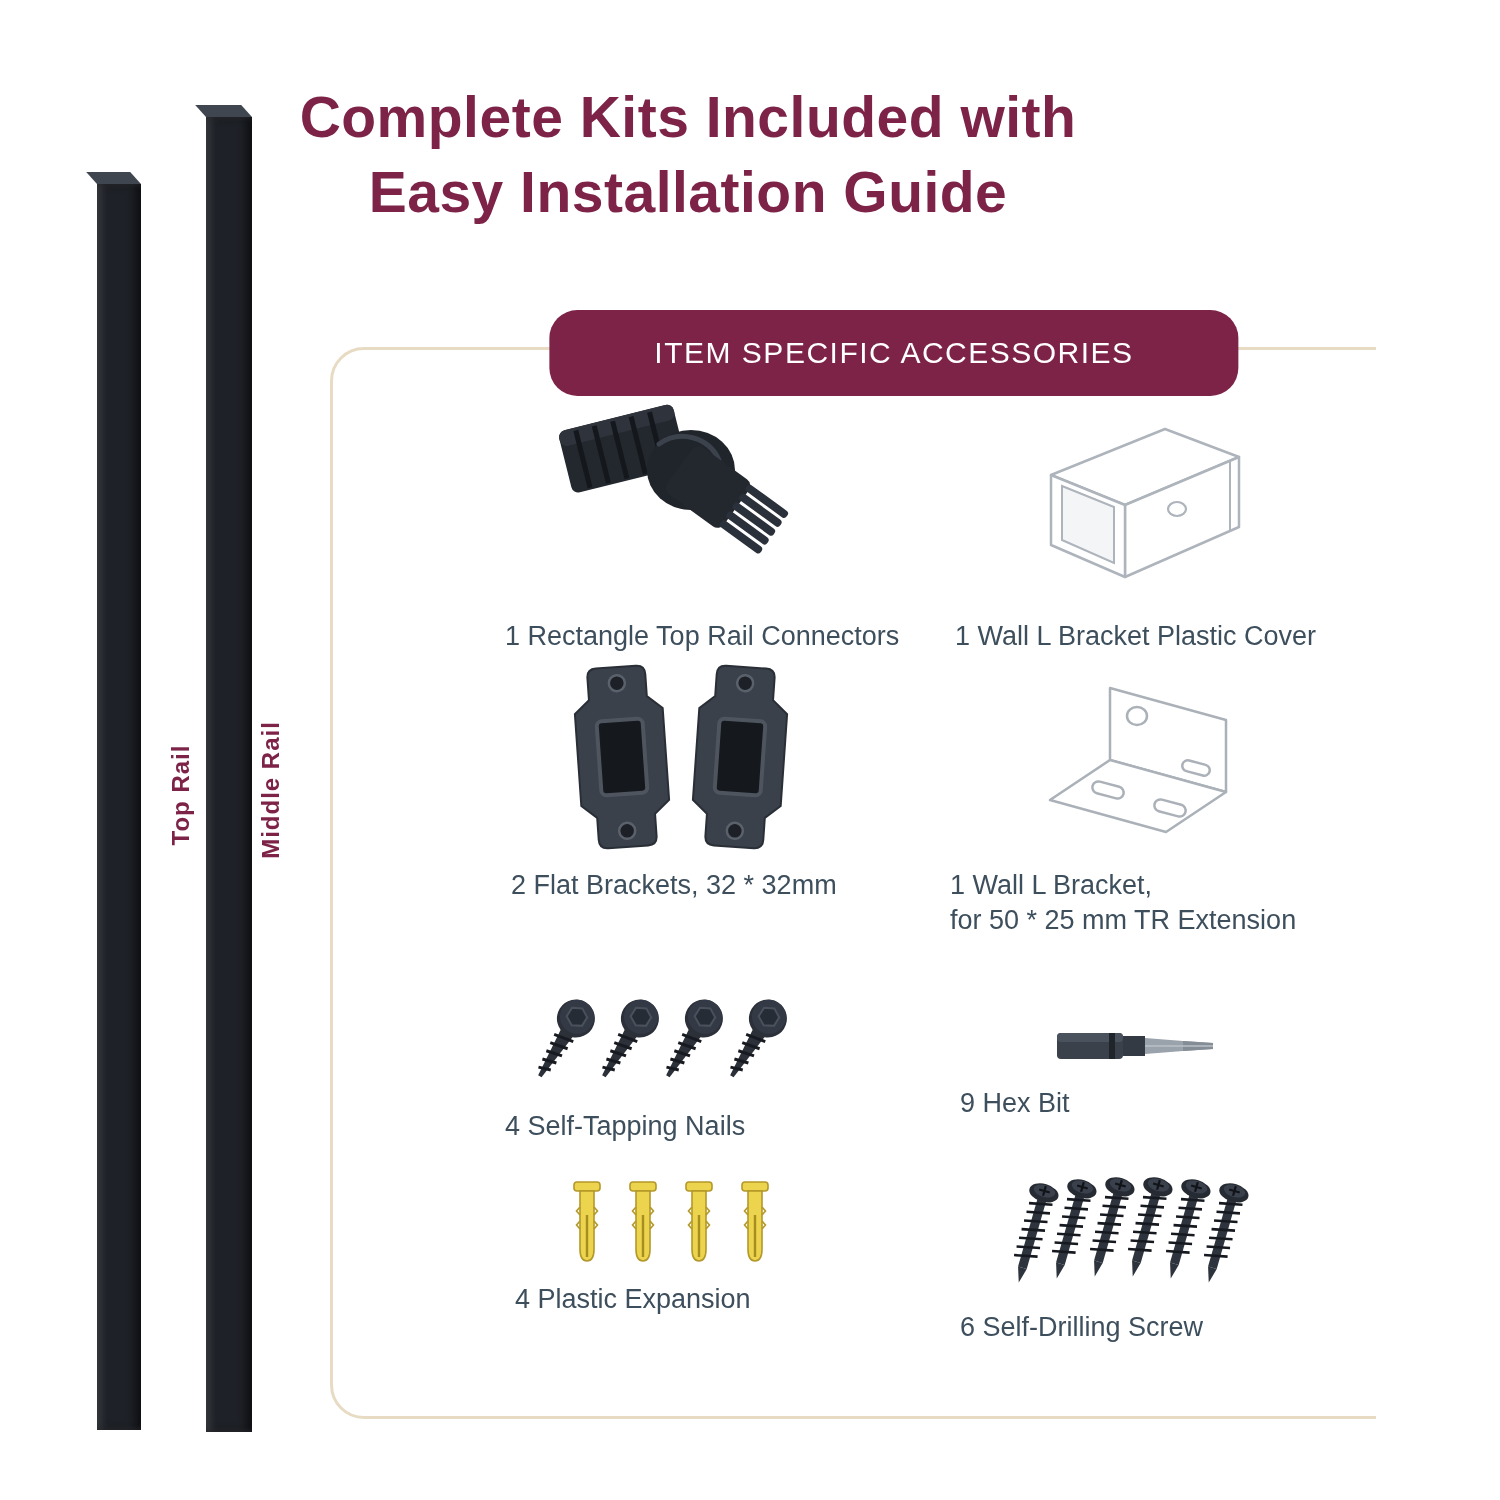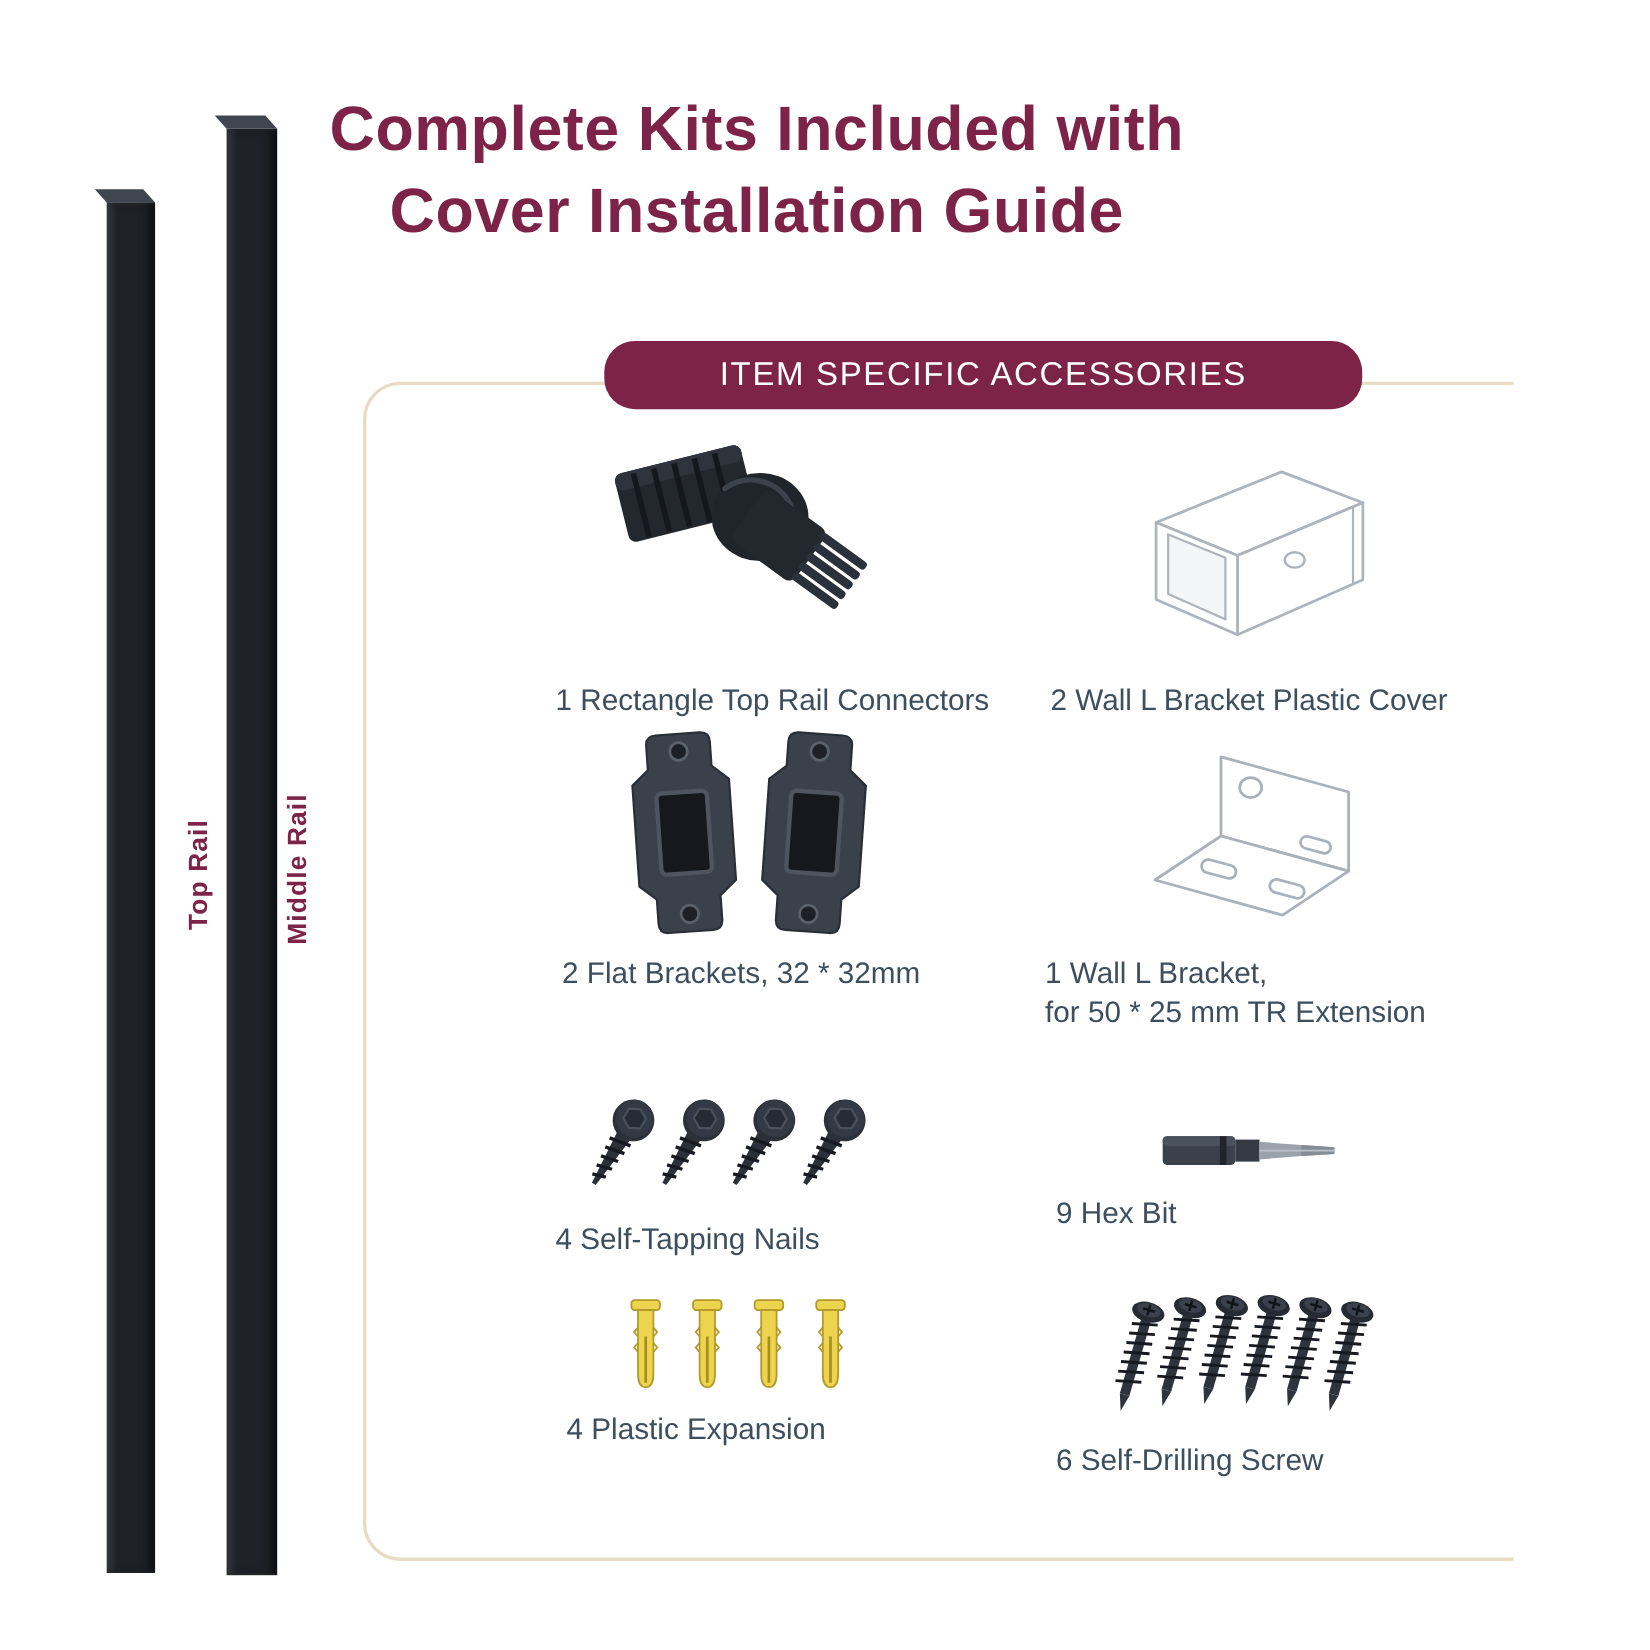--- a/index.html
+++ b/index.html
@@ -30,42 +30,42 @@
   .label-1{left:181px;top:795px;}
   .label-2{left:271px;top:790px;}
   
   .panel{
     position:absolute;left:330px;top:347px;width:1128px;height:1066px;
     border:3px solid #e8dbc3;border-radius:34px;background:#ffffff;
   }
   .pill{
     position:absolute;left:894px;top:310px;transform:translateX(-50%);
     background:#7d2348;color:#ffffff;border-radius:28px;height:54px;line-height:54px;
-    padding:4px 105px;font-size:30px;letter-spacing:1.5px;font-weight:500;white-space:nowrap;
+    padding:16px 105px;font-size:30px;letter-spacing:1.5px;font-weight:500;white-space:nowrap;
     z-index:2;text-align:center;
   }
   
   .item{position:absolute;}
   .art{display:flex;align-items:center;justify-content:center;}
   .caption{
     font-size:27px;color:#3d4e5c;text-align:left;margin-top:6px;line-height:1.3;
     white-space:nowrap;
   }
   .bracket-pair{display:flex;gap:18px;align-items:center;}
   .bracket-pair svg:first-child{transform:rotate(-4deg);}
   .bracket-pair svg:last-child{transform:rotate(4deg);}
 </style>
 </head>
 <body>
 
 <div class="canvas">
 
   <div class="title">
     <div>Complete Kits Included with</div>
-    <div>Cover Installation Guide</div>
+    <div>Easy Installation Guide</div>
   </div>
 
   <div class="rail rail-1"></div>
   <div class="rail rail-2"></div>
   <div class="rail-label label-1">Top Rail</div>
   <div class="rail-label label-2">Middle Rail</div>
 
   <div class="panel"></div>
   <div class="pill">
     <span>ITEM SPECIFIC ACCESSORIES</span>
@@ -108,21 +108,21 @@
         <g fill="#ffffff" stroke="#aeb4bb" stroke-width="2.5" stroke-linejoin="round">
           <polygon points="26,62 140,16 214,44 100,92"></polygon>
           <polygon points="100,92 214,44 214,114 100,164"></polygon>
           <polygon points="26,62 100,92 100,164 26,132"></polygon>
         </g>
         <polygon points="37,73 89,94 89,150 37,127" fill="#f4f5f7" stroke="#aeb4bb" stroke-width="2"></polygon>
         <line x1="205" y1="48" x2="205" y2="118" stroke="#aeb4bb" stroke-width="2"></line>
         <ellipse cx="152" cy="96" rx="9" ry="7" fill="none" stroke="#aeb4bb" stroke-width="2.2"></ellipse>
       </svg>
     </div>
-    <div class="caption">2 Wall L Bracket Plastic Cover</div>
+    <div class="caption">1 Wall L Bracket Plastic Cover</div>
   </div>
 
   <div class="item" style="left:511px;top:652px;width:340px;">
     <div class="art bracket-pair" style="height:210px;">
       <svg width="100" height="186" viewBox="0 0 100 186">
         <path d="M30 3 H70 Q79 3 79 12 V34 L94 47 V139 L79 152 V174 Q79 183 70 183 H30 Q21 183 21 174 V152 L6 139 V47 L21 34 V12 Q21 3 30 3 Z" fill="#3a414b" stroke="#2a2f37" stroke-width="2"></path>
         <circle cx="50" cy="19" r="8" fill="#1d2127" stroke="#5a616b" stroke-width="2.5"></circle>
         <circle cx="50" cy="167" r="8" fill="#1d2127" stroke="#5a616b" stroke-width="2.5"></circle>
         <rect x="27" y="56" width="46" height="74" rx="5" fill="#15181d" stroke="#4e555f" stroke-width="4"></rect>
       </svg>

